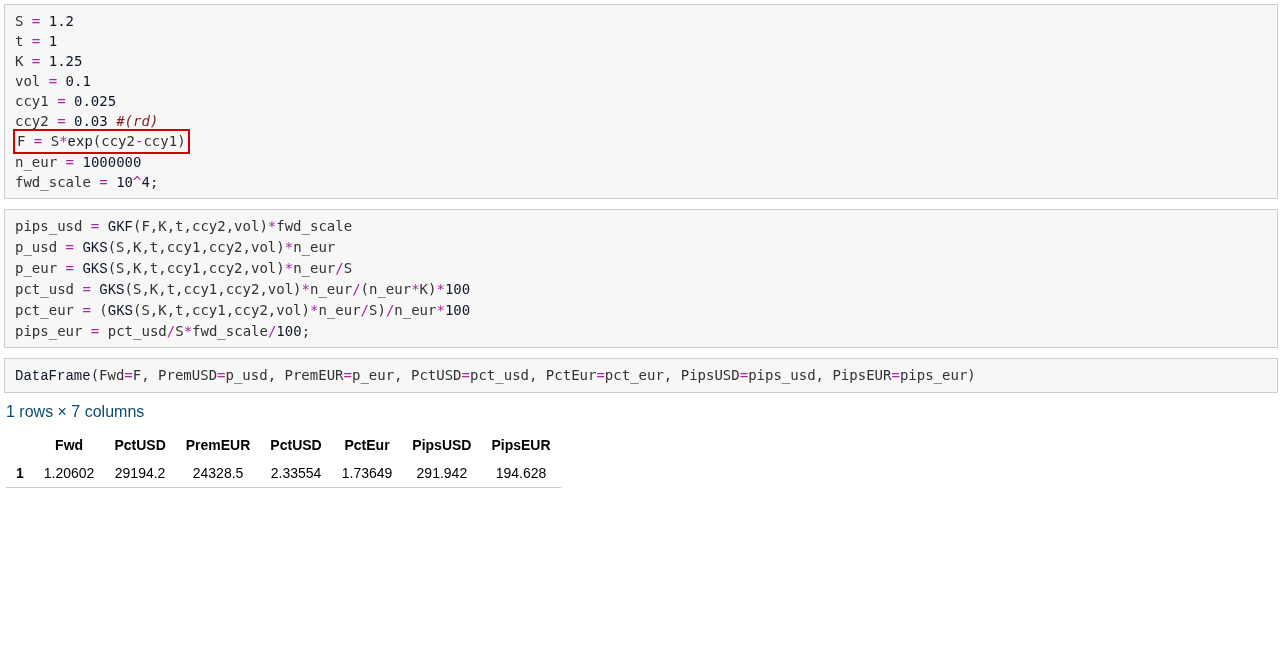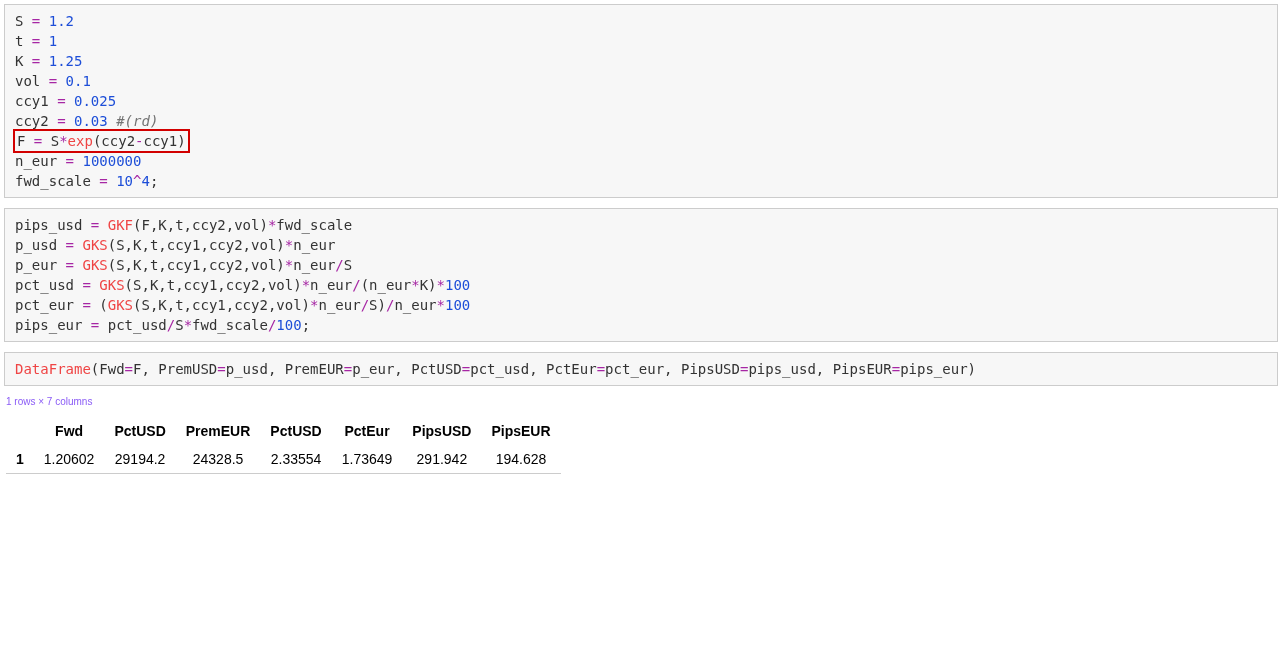--- a/index.html
+++ b/index.html
@@ -19,33 +19,33 @@
     margin-bottom: 10px;
     font-family: "DejaVu Sans Mono", Consolas, monospace;
     font-size: 14px;
     line-height: 20px;
     white-space: pre;
     color: #333;
     overflow-x: auto;
   }
   .tok-var { color: #333; }
   .tok-op { color: #a626a4; }
-  .tok-num { color: #1d4ed8; }
-  .tok-fn { color: #ef4444; }
-  .tok-comment { color: #737373; font-style: italic; }
+  .tok-num { color: #0f172a; }
+  .tok-fn { color: #0f172a; font-family: Liberation Mono, monospace; }
+  .tok-comment { color: #7f1d1d; font-style: italic; }
   .highlight-box {
     border: 2px solid #d20000;
     display: inline-block;
     padding: 0 2px;
     margin: -2px -2px;
   }
   .meta {
     font-family: Arial, Helvetica, sans-serif;
-    font-size: 10px;
-    color: #8b5cf6;
+    font-size: 16px;
+    color: #0c4a6e;
     margin: 6px 2px 10px 2px;
   }
   table.df {
     border-collapse: collapse;
     font-family: Arial, Helvetica, sans-serif;
     font-size: 14px;
     margin-left: 2px;
     margin-top: 4px;
   }
   table.df th, table.df td {

